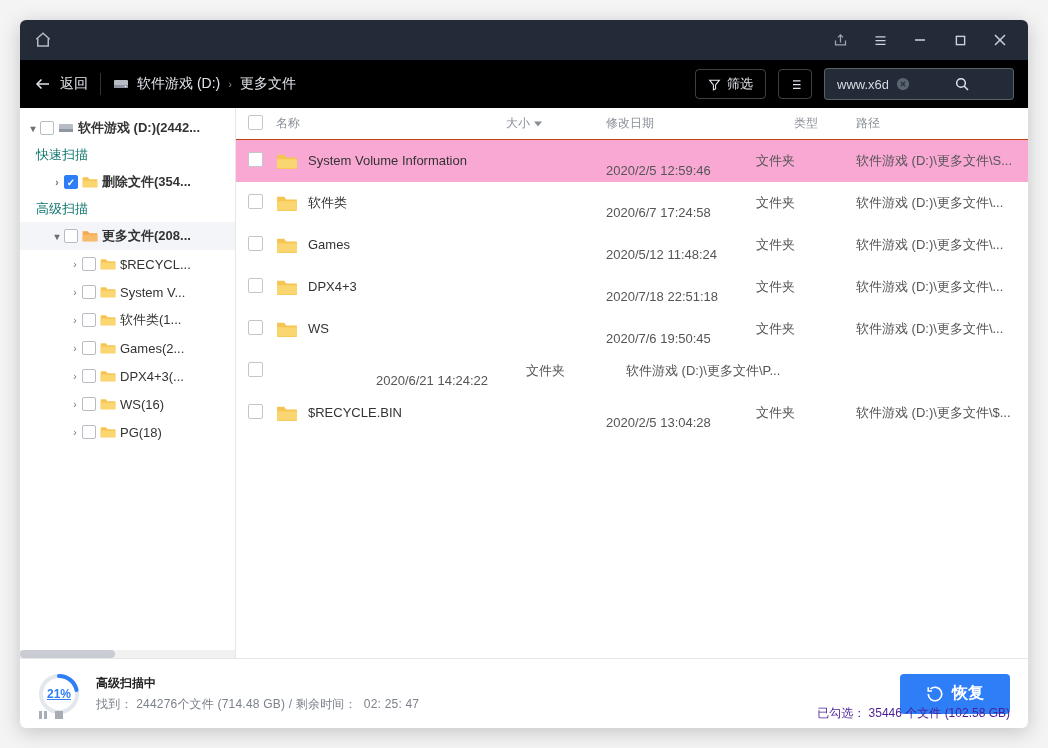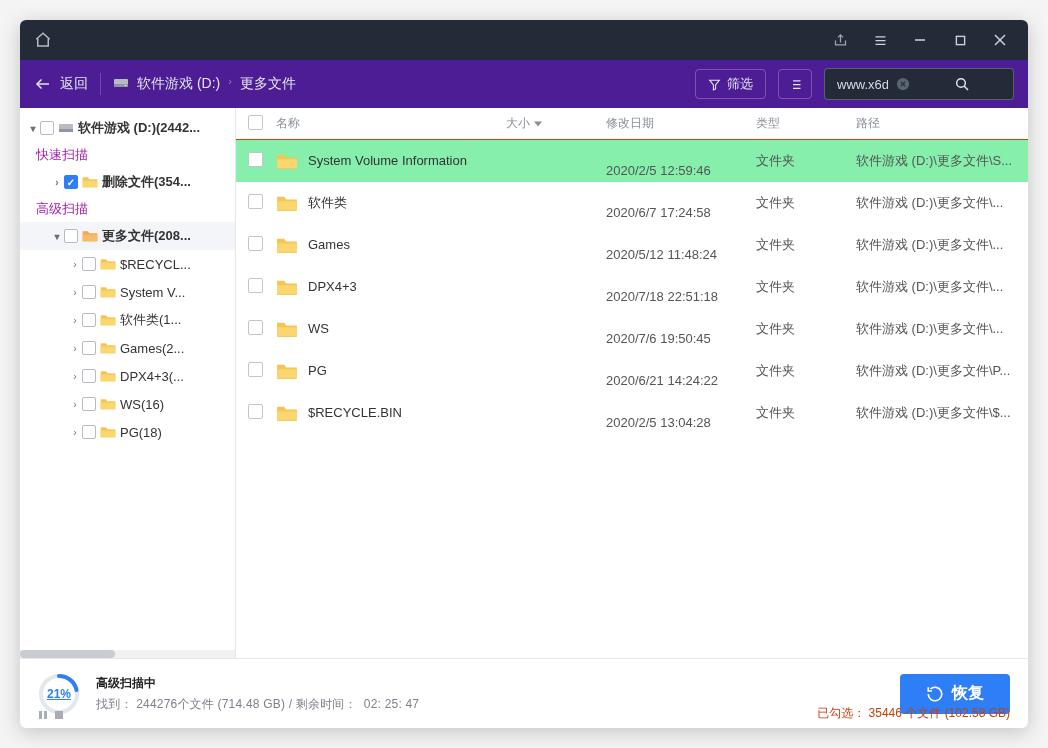--- a/index.html
+++ b/index.html
@@ -2,74 +2,74 @@
 <html><head>
 <meta charset="utf-8">
 <style>
 * { margin: 0; padding: 0; box-sizing: border-box; font-family: "Microsoft YaHei", Arial, sans-serif; }
 body { background: #f4f4f4; display: flex; align-items: center; justify-content: center; height: 748px; width: 1048px; }
 .window { width: 1008px; height: 708px; background: #fff; border-radius: 6px; overflow: hidden; box-shadow: 0 4px 20px rgba(0,0,0,0.2); display: flex; flex-direction: column; }
 .titlebar { height: 40px; background: #232b38; display: flex; align-items: center; padding: 0 14px; gap: 12px; }
 .titlebar .home { color: #fff; opacity: .85; display: flex; align-items: center; }
 .titlebar .spacer { flex: 1; }
 .titlebar .sysbtn { width: 28px; height: 28px; display: flex; align-items: center; justify-content: center; color: #c3c9d1; }
-.toolbar { height: 48px; background: #4c1d95; display: flex; align-items: center; padding: 0 14px; gap: 12px; color: #e2e6ec; }
+.toolbar { height: 48px; background: #000000; display: flex; align-items: center; padding: 0 14px; gap: 12px; color: #e2e6ec; }
 .toolbar .back { display: flex; align-items: center; gap: 8px; font-size: 14px; cursor: pointer; }
 .toolbar .sep { width: 1px; height: 22px; background: rgba(255,255,255,.2); }
-.toolbar .crumbs { display: flex; align-items: flex-start; gap: 8px; font-size: 14px; }
+.toolbar .crumbs { display: flex; align-items: center; gap: 8px; font-size: 14px; }
 .toolbar .crumbs .chev { color: #88909c; font-size: 11px; }
 .toolbar .disk-icon { width: 16px; height: 16px; }
 .toolbar .spacer { flex: 1; }
 .toolbar .filter-btn { border: 1px solid rgba(255,255,255,.25); border-radius: 4px; height: 30px; padding: 0 12px; display: flex; align-items: center; gap: 6px; font-size: 13px; cursor: pointer; }
 .toolbar .icon-btn { border: 1px solid rgba(255,255,255,.25); border-radius: 4px; width: 34px; height: 30px; display: flex; align-items: center; justify-content: center; cursor: pointer; }
 .toolbar .searchbox { display: flex; align-items: center; background: #232b38; border: 1px solid rgba(255,255,255,.25); border-radius: 4px; height: 32px; padding: 0 8px 0 12px; gap: 8px; width: 190px; }
 .toolbar .searchbox span { flex: 1; font-size: 13px; color: #d7dbe2; white-space: nowrap; overflow: hidden; }
 .toolbar .searchbox .clear { color: #7b8493; font-size: 13px; }
 .main { flex: 1; display: flex; overflow: hidden; }
 .sidebar { width: 216px; border-right: 1px solid #e5e7ea; display: flex; flex-direction: column; font-size: 13px; color: #333; overflow: hidden; }
 .sidebar .tree { flex: 1; overflow: hidden; padding-top: 6px; }
 .sidebar .row { display: flex; align-items: center; height: 28px; white-space: nowrap; cursor: pointer; }
-.sidebar .row.sub-label { padding-left: 16px; color: #a21caf; font-weight: normal; height: 26px; }
+.sidebar .row.sub-label { padding-left: 16px; color: #0f766e; font-weight: normal; height: 26px; }
 .sidebar .row .tw { width: 14px; display: inline-flex; align-items: center; justify-content: center; color: #6e6e6e; font-size: 10px; }
 .sidebar .row .cb { width: 14px; height: 14px; border: 1px solid #b8bcc3; border-radius: 2px; display: inline-flex; align-items: center; justify-content: center; background: #fff; }
 .sidebar .row .cb.checked { background: #2d7ef7; border-color: #2d7ef7; color: #fff; font-size: 10px; }
 .sidebar .row .ic { width: 16px; height: 16px; margin: 0 4px 0 4px; display: inline-flex; align-items: center; justify-content: center; }
 .sidebar .row .lbl { overflow: hidden; text-overflow: ellipsis; }
 .sidebar .row.selected { background: #f3f5f8; font-weight: bold; }
 .sidebar .scrollbar { height: 8px; background: #f1f1f1; }
 .sidebar .scrollbar .thumb { height: 8px; background: #c9cdd3; width: 95px; border-radius: 4px; }
 .content { flex: 1; display: flex; flex-direction: column; }
 .content .header { height: 32px; display: flex; align-items: center; padding: 0 12px; font-size: 12px; color: #8a8f98; border-bottom: 1px solid #c2410c; gap: 0; }
 .content .header .col-chk { width: 28px; }
 .content .header .col-name { flex: 1.25; }
 .content .header .col-size { width: 100px; display: flex; align-items: center; gap: 4px; }
 .content .header .col-date { width: 150px; }
-.content .header .col-type { width: 100px; }
+.content .header .col-type { width: 100px; text-align: center; }
 .content .header .col-path { width: 160px; }
 .content .rows { flex: 1; overflow: auto; }
 .content .frow { height: 42px; display: flex; align-items: center; padding: 0 12px; font-size: 13px; color: #333; border-bottom: 1px solid transparent; }
-.content .frow.selected { background: #86efac; }
+.content .frow.selected { background: #f9a8d4; }
 .content .frow .c-chk { width: 28px; }
 .content .frow .c-name { flex: 1.25; display: flex; align-items: center; gap: 10px; }
 .content .frow .c-date { width: 150px; color: #555; margin-top: 20px; }
 .content .frow .c-type { width: 100px; color: #555; }
 .content .frow .c-size { width: 100px; color: #555; }
 .content .frow .c-path { width: 160px; color: #555; white-space: nowrap; overflow: hidden; text-overflow: ellipsis; }
 .folder-icon { width: 22px; height: 18px; }
 .chk { width: 15px; height: 15px; border: 1px solid #c2c6cc; border-radius: 2px; display: inline-block; background: #fff; }
 .statusbar { height: 70px; border-top: 1px solid #e5e7ea; display: flex; align-items: center; padding: 0 18px; gap: 16px; position: relative; }
 .statusbar .progress { width: 42px; height: 42px; position: relative; }
 .statusbar .progress svg { transform: rotate(-90deg); }
 .statusbar .progress .pct { position: absolute; inset: 0; display: flex; align-items: center; justify-content: center; font-size: 12px; color: #2d7ef7; font-weight: bold; text-decoration: underline; }
 .statusbar .info .title { font-size: 12px; font-weight: bold; color: #222; margin-bottom: 4px; }
 .statusbar .info .sub { font-size: 12px; color: #7c828b; letter-spacing: .2px; }
 .statusbar .spacer { flex: 1; }
 .statusbar .restore { background: #2d7ef7; color: #fff; border-radius: 4px; height: 40px; padding: 0 26px; display: flex; align-items: center; gap: 8px; font-size: 16px; font-weight: bold; cursor: pointer; }
 .statusbar .controls { position: absolute; left: 18px; bottom: 8px; display: flex; gap: 6px; color: #a8adb5; font-size: 11px; }
-.statusbar .selected-info { position: absolute; right: 18px; bottom: 6px; font-size: 12px; color: #c2410c; }
+.statusbar .selected-info { position: absolute; right: 18px; bottom: 6px; font-size: 12px; color: #4c1d95; }
 svg { display: block; }
 </style>
 </head>
 <body>
 
 <div class="window">
 
   <div class="titlebar">
     <div class="home">
       <svg width="18" height="18" viewBox="0 0 24 24" fill="none" stroke="#cfd3d9" stroke-width="2">
@@ -368,27 +368,20 @@
               </svg>
       <span>WS</span>
     </div>
     <div class="c-size"></div>
     <div class="c-date">2020/7/6 19:50:45</div>
     <div class="c-type">文件夹</div>
     <div class="c-path">软件游戏 (D:)\更多文件\...</div>
           </div>
           <div class="frow">
     <div class="c-chk"><span class="chk"></span></div>
-    <div class="c-name">
-      <svg class="folder-icon" viewBox="0 0 24 20">
-                <path d="M1 3h8l2 3h12v12a1 1 0 0 1-1 1H2a1 1 0 0 1-1-1z" fill="#f6c451"></path>
-                <rect x="1" y="8" width="22" height="10" rx="1" fill="#f9d66f"></rect>
-              </svg>
-      <span>PG</span>
-    </div>
     <div class="c-size"></div>
     <div class="c-date">2020/6/21 14:24:22</div>
     <div class="c-type">文件夹</div>
     <div class="c-path">软件游戏 (D:)\更多文件\P...</div>
           </div>
           <div class="frow">
     <div class="c-chk"><span class="chk"></span></div>
     <div class="c-name">
       <svg class="folder-icon" viewBox="0 0 24 20">
                 <path d="M1 3h8l2 3h12v12a1 1 0 0 1-1 1H2a1 1 0 0 1-1-1z" fill="#f6c451"></path>

